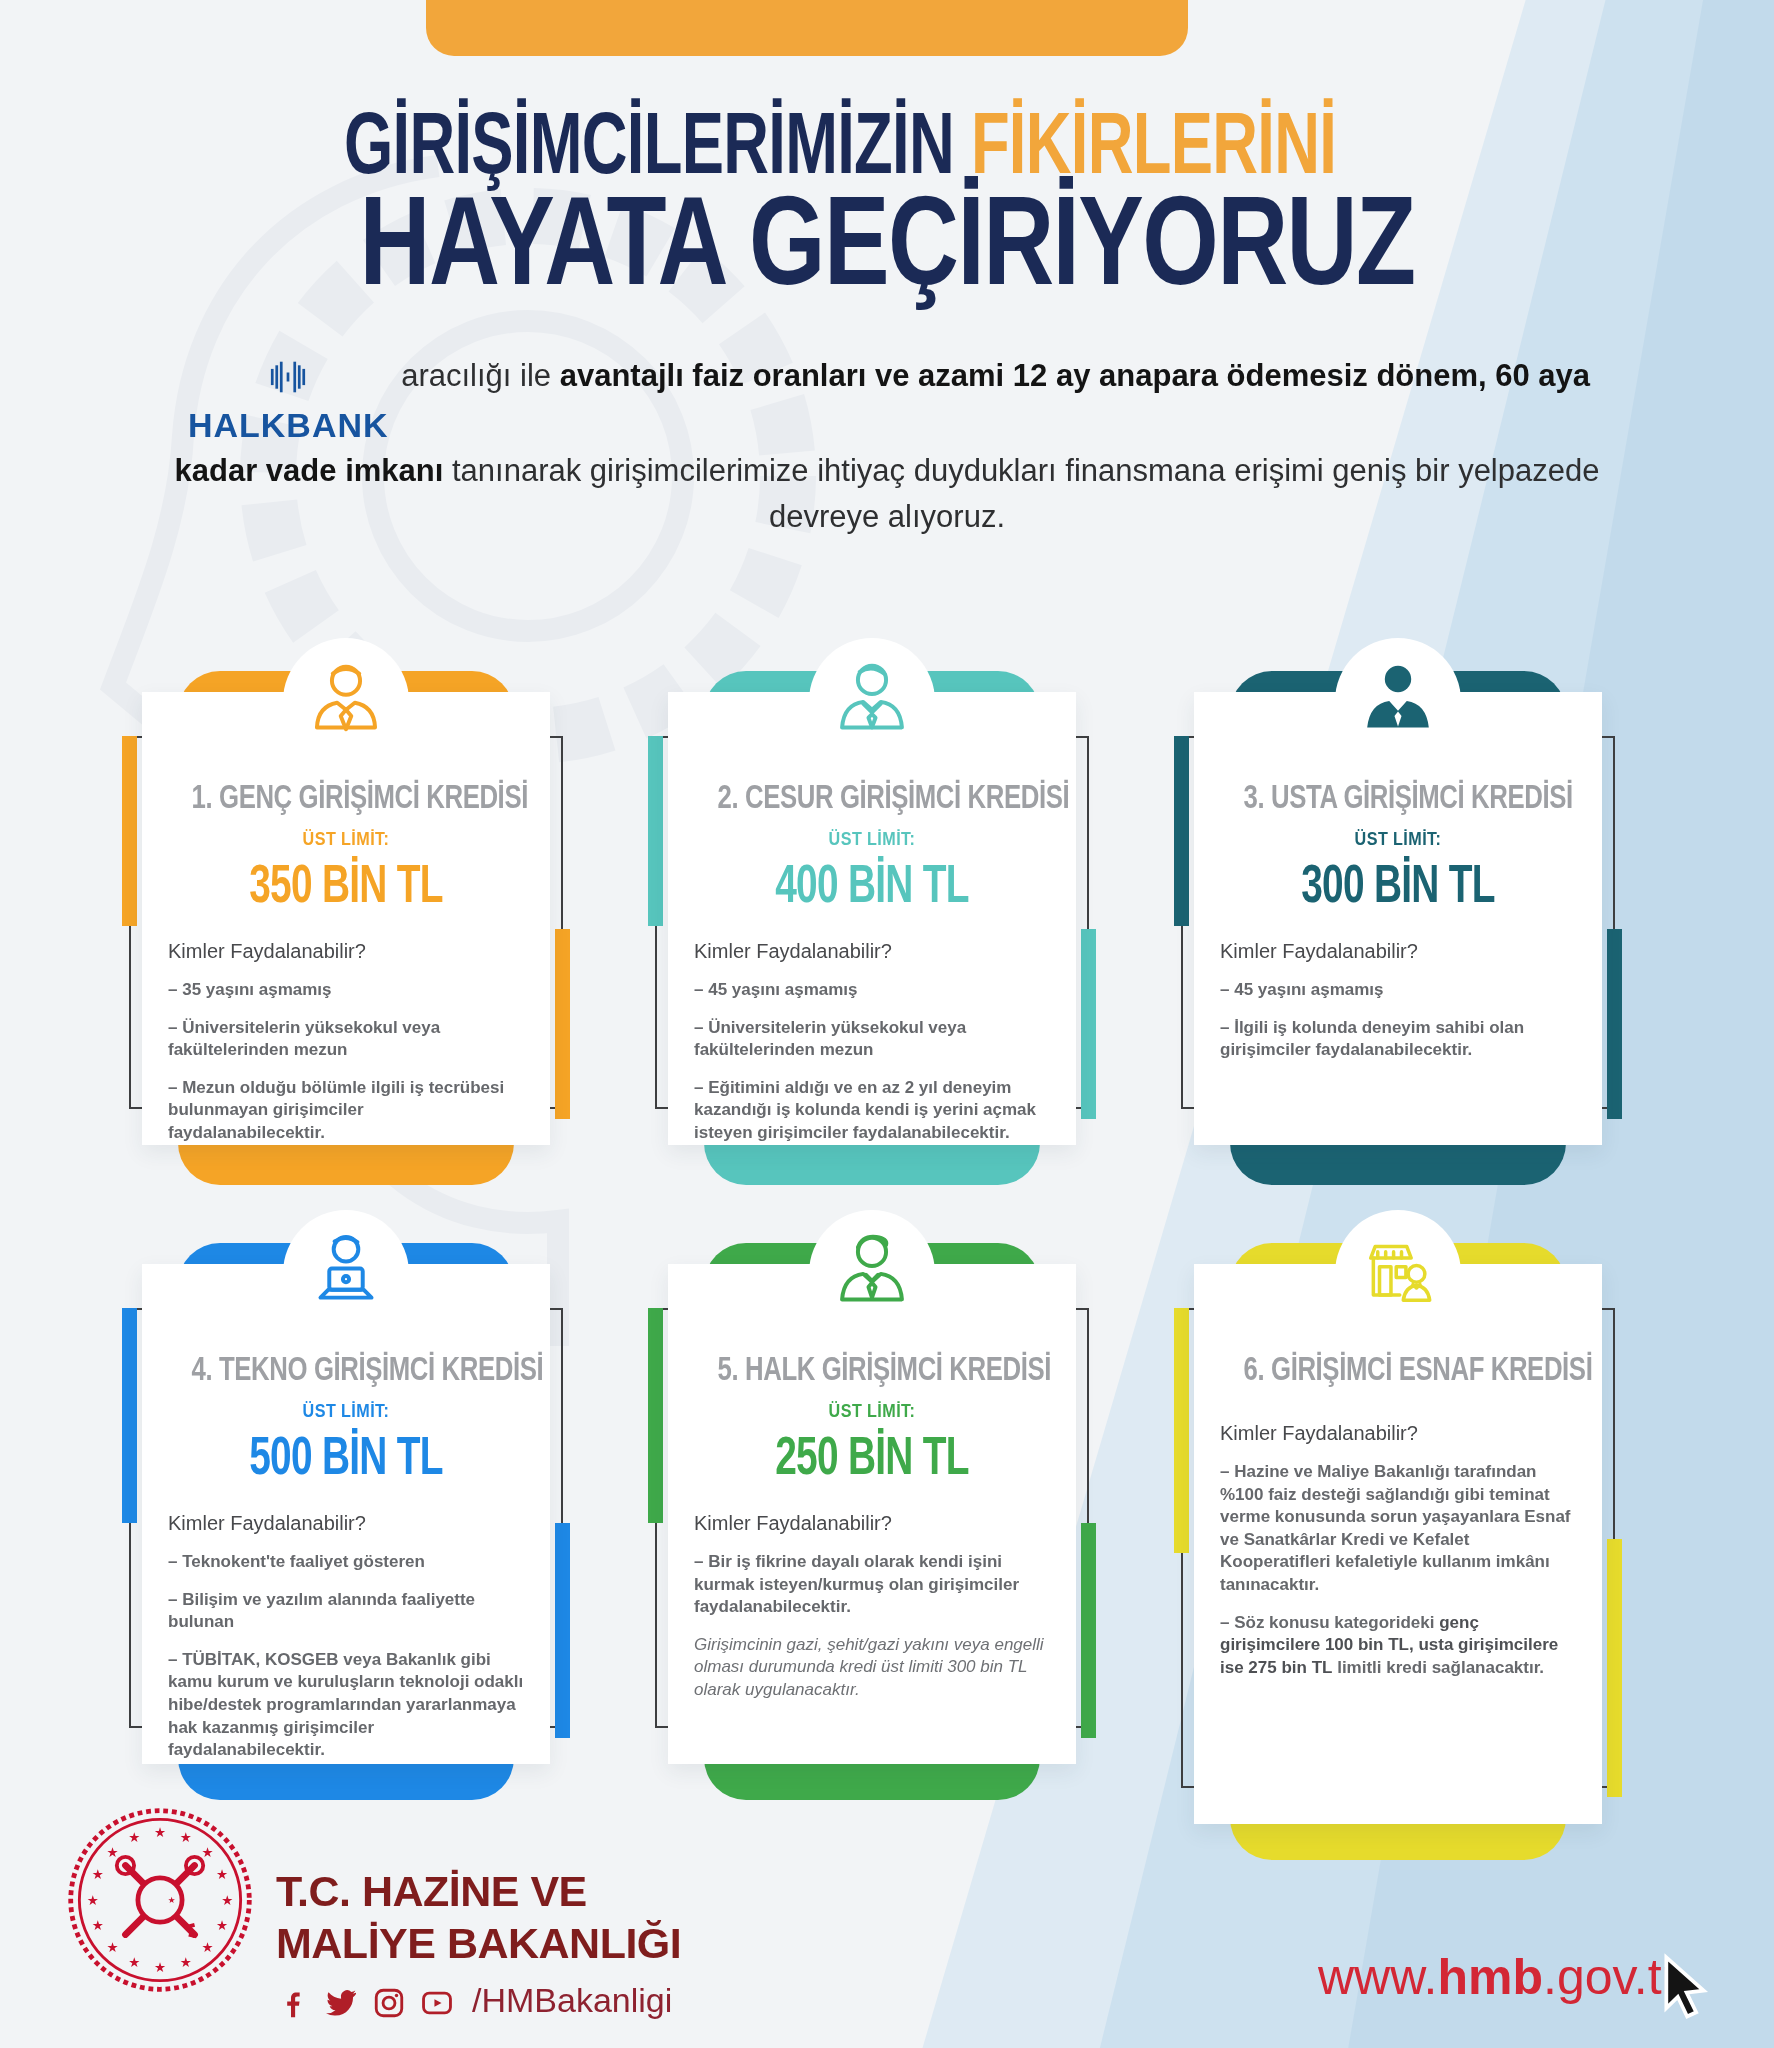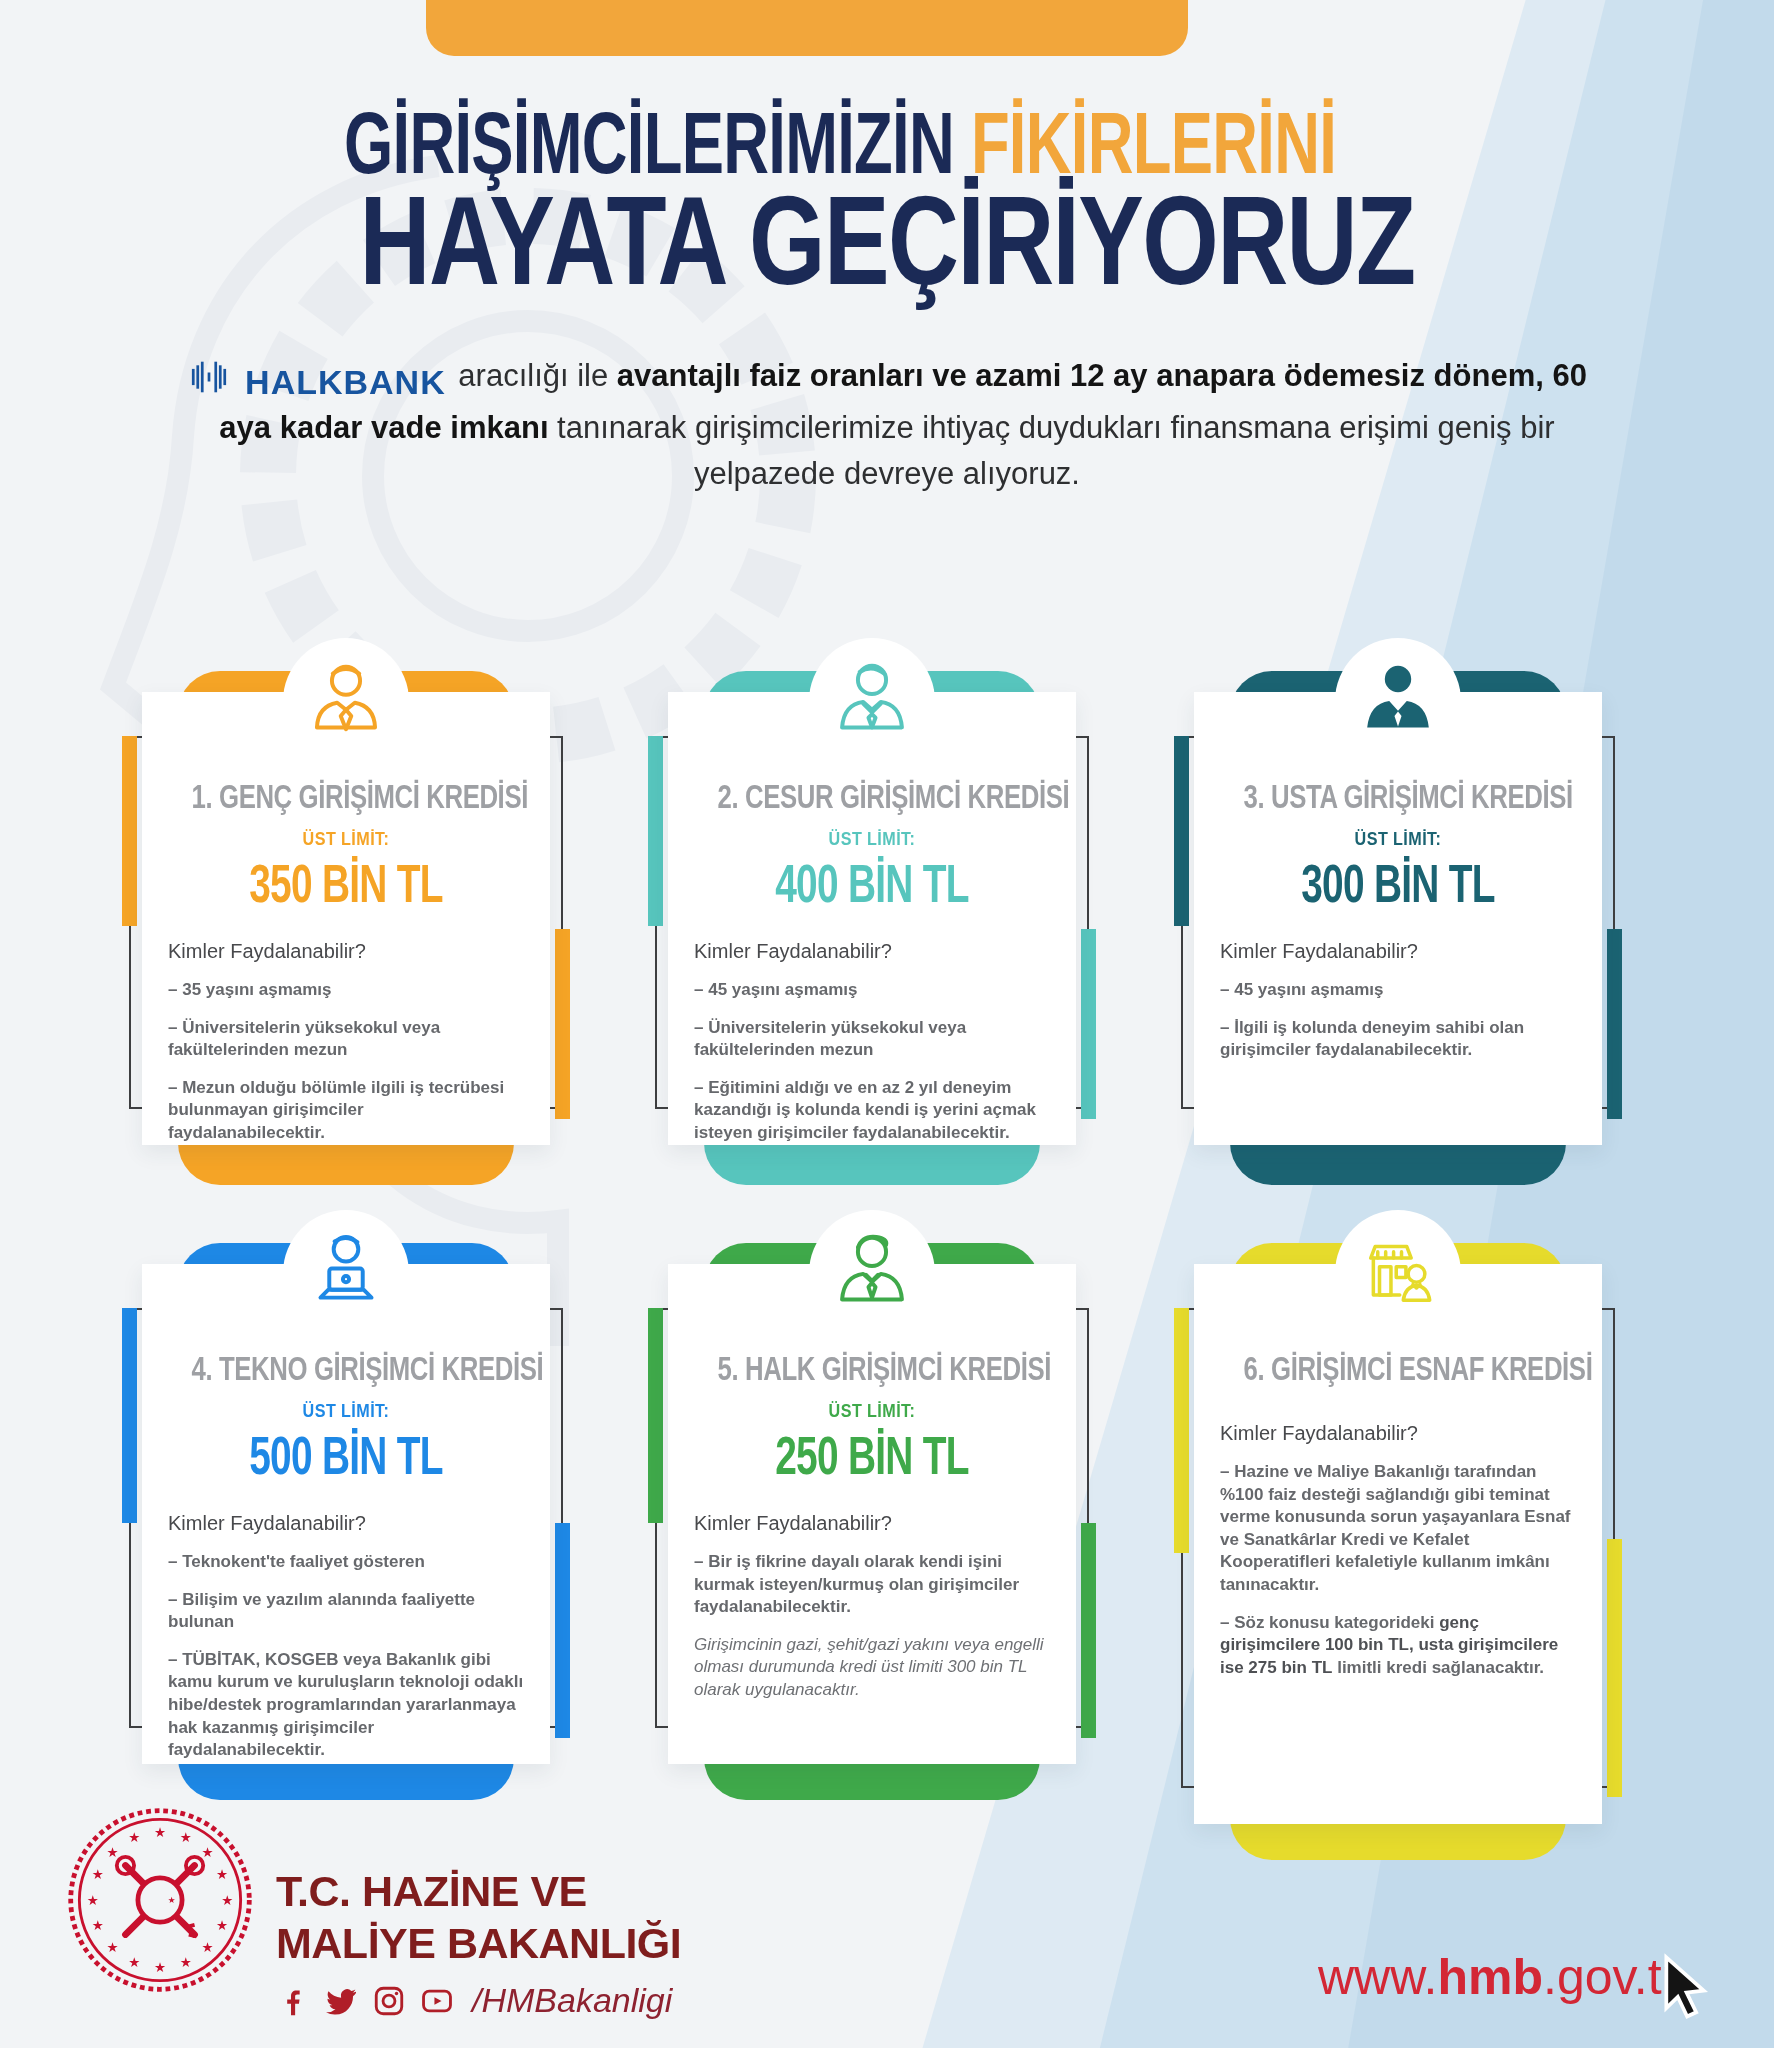--- a/index.html
+++ b/index.html
@@ -13,21 +13,21 @@
   .topbar{position:absolute;left:426px;top:0;width:762px;height:56px;background:#F2A63B;
           border-radius:0 0 28px 28px;}
   .t1{position:absolute;top:92px;left:0;width:1680px;text-align:center;white-space:nowrap;
       font-size:88px;font-weight:700;color:#1B2A56;transform:scaleX(.72);letter-spacing:-1px;}
   .t1 .acc{color:#F2A63B;}
   .t2{position:absolute;top:168px;left:0;width:1774px;text-align:center;white-space:nowrap;
       font-size:126px;font-weight:800;color:#1B2A56;transform:scaleX(.78);letter-spacing:-2px;}
   .intro{position:absolute;top:322px;left:157px;width:1460px;text-align:center;
          font-size:31px;line-height:46px;color:#2E2F31;}
   .intro b{color:#141414;font-weight:800;}
-  .hb{display:inline-flex;align-items:flex-start;gap:18px;vertical-align:-9px;margin:0 4px;}
+  .hb{display:inline-flex;align-items:center;gap:7px;vertical-align:-9px;margin:0 4px;flex-direction:column;}
   .hb .hbt{color:#17549F;font-weight:800;font-size:34px;letter-spacing:1px;}
 
   .credit-card{position:absolute;width:408px;}
   .r1{top:671px;} .r2{top:1243px;}
   .c1{left:142px;} .c2{left:668px;} .c3{left:1194px;}
   .c4{left:142px;} .c5{left:668px;} .c6{left:1194px;}
   .plate{position:absolute;left:36px;right:36px;top:0;border-radius:42px;background:var(--ac);z-index:1;}
   .r1 .plate{height:514px;} .r2 .plate{height:557px;} .c6 .plate{height:617px;}
   .frame{position:absolute;left:-13px;right:-13px;top:65px;border:2px solid #3E3F41;z-index:1;}
   .r1 .frame{height:369px;} .r2 .frame{height:416px;} .c6 .frame{height:476px;}
@@ -51,21 +51,21 @@
   .who{margin:26px 26px 0;font-size:20px;font-weight:400;color:#48494C;}
   .c6 .who{margin-top:34px;}
   .bullets{margin:16px 26px;}
   .bullet{margin:15px 0 0;font-size:17px;line-height:1.33;font-weight:600;color:#66686C;}
   .bullet .b{font-weight:800;color:#4E5054;}
   .bullet .i{font-style:italic;font-weight:500;color:#6E7074;}
 
   .emblem{position:absolute;left:64px;top:1804px;color:#C8102E;}
   .ministry{position:absolute;left:276px;top:1866px;}
   .m1,.m2{font-size:43px;font-weight:800;color:#7f1d1d;line-height:1.2;letter-spacing:-.5px;}
-  .socials{display:flex;align-items:center;gap:13px;margin-top:12px;color:#B01E28;font-style:italic;}
+  .socials{display:flex;align-items:flex-end;gap:13px;margin-top:12px;color:#B01E28;}
   .handle{font-size:34px;font-weight:500;color:#8E2230;margin-left:4px;}
   .website{position:absolute;left:1318px;top:1948px;font-size:50px;color:#D32735;white-space:nowrap;}
   .website .b{font-weight:800;}
   .cursor{position:absolute;left:1652px;top:1952px;}
   svg{display:block;}
 </style>
 </head>
 <body>
 
 <div class="page">

